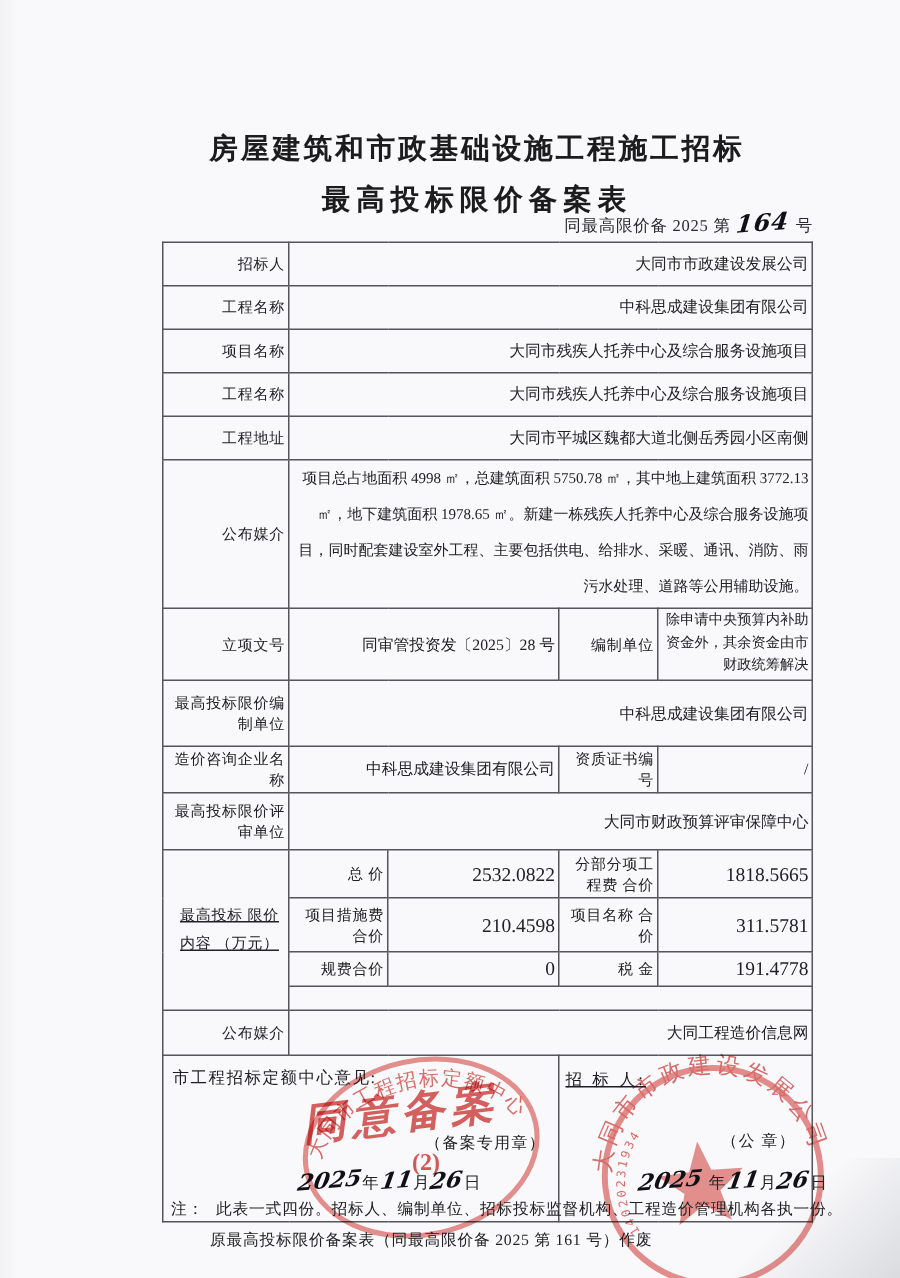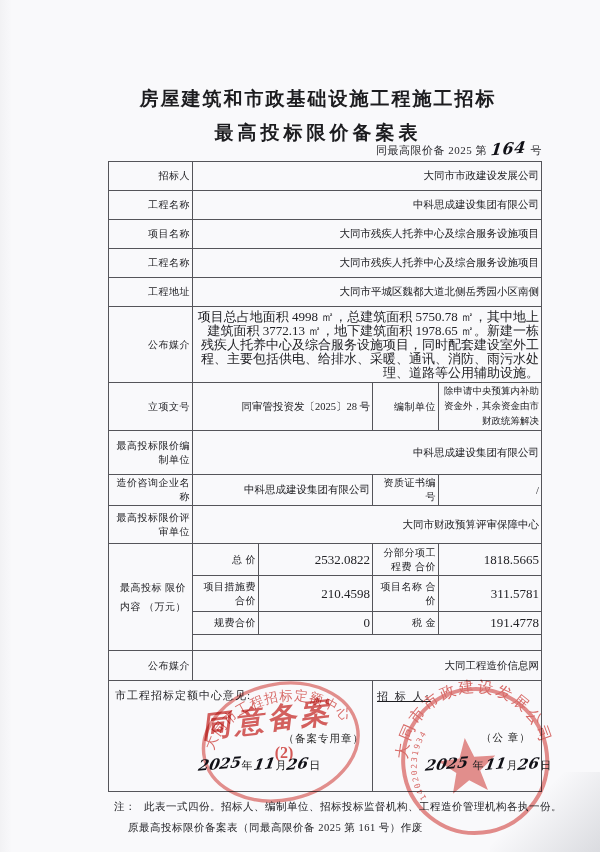--- a/index.html
+++ b/index.html
@@ -44,21 +44,21 @@
   table.form td{
     border:1px solid #55555a;
     text-align:right;vertical-align:middle;
     padding:1px 2px;
     background:transparent;
   }
   td.lbl{font-size:10px;letter-spacing:.5px;}
   td.val{font-size:10.5px;}
   td.scale-cell{
     text-align:justify;text-justify:inter-ideograph;
-    padding:4px 9px;font-size:13px;line-height:14px;vertical-align:middle;
+    padding:4px 9px;font-size:10px;line-height:24px;vertical-align:middle;
   }
   td.fund-cell{font-size:9.5px;line-height:15px;padding:2px 3px;}
   td.num{font-size:13px;}
   .bottom-cell{position:relative;vertical-align:top !important;text-align:left !important;height:108px;overflow:visible;}
   .cell-inner{position:absolute;inset:0;overflow:visible;}
   .opinion-label{position:absolute;left:6px;top:7px;font-size:11px;letter-spacing:1px;color:#1e1e22;white-space:nowrap;}
   .bidder-label{position:absolute;left:4px;top:8px;font-size:11px;letter-spacing:2px;color:#1e1e22;white-space:nowrap;text-decoration:underline;}
   .seal{position:absolute;mix-blend-mode:multiply;opacity:.88;}
   .seal svg{overflow:visible;}
   .approve-hw{
@@ -69,21 +69,21 @@
   }
   .seal-caption{position:absolute;font-size:10.5px;color:#222;letter-spacing:1px;}
   .copy-no{position:absolute;font-size:16px;color:#d95a56;font-weight:bold;mix-blend-mode:multiply;}
   .date-line{position:absolute;font-size:11px;color:#222;white-space:nowrap;}
   .date-line .hw{font-size:15px;font-weight:bold;transform:skewX(-14deg) rotate(-5deg);margin:0 1px;}
   .note{
     position:absolute;left:114px;top:796px;width:450px;
     font-size:10.5px;line-height:21px;color:#222226;letter-spacing:.5px;
   }
   .note .n-prefix{margin-right:8px;}
-  .note .n-line2{margin-left:14px;}
+  .note .n-line2{margin-left:26px;}
 </style>
 </head>
 <body>
 
 <div class="page">
 
   <div class="title1">房屋建筑和市政基础设施工程施工招标</div>
   <div class="title2">最高投标限价备案表</div>
 
   <div class="doc-no">
@@ -141,21 +141,21 @@
       <td class="val" colspan="2">中科思成建设集团有限公司</td>
       <td class="lbl">资质证书编号</td>
       <td class="val">/</td>
     </tr>
     <tr style="height:38px">
       <td class="lbl">最高投标限价评审单位</td>
       <td class="val" colspan="4">大同市财政预算评审保障中心</td>
     </tr>
 
     <tr style="height:32px">
-      <td class="lbl" rowspan="4" style="line-height:19px;padding:12px 6px;">最高投标 限价内容 （万元）</td>
+      <td class="lbl" rowspan="4" style="line-height:19px;padding:12px 6px;text-decoration:underline;">最高投标 限价内容 （万元）</td>
       <td class="lbl">总  价</td>
       <td class="num">2532.0822</td>
       <td class="lbl">分部分项工程费 合价</td>
       <td class="num">1818.5665</td>
     </tr>
     <tr style="height:36px">
       <td class="lbl">项目措施费合价</td>
       <td class="num">210.4598</td>
       <td class="lbl">项目名称 合价</td>
       <td class="num">311.5781</td>

